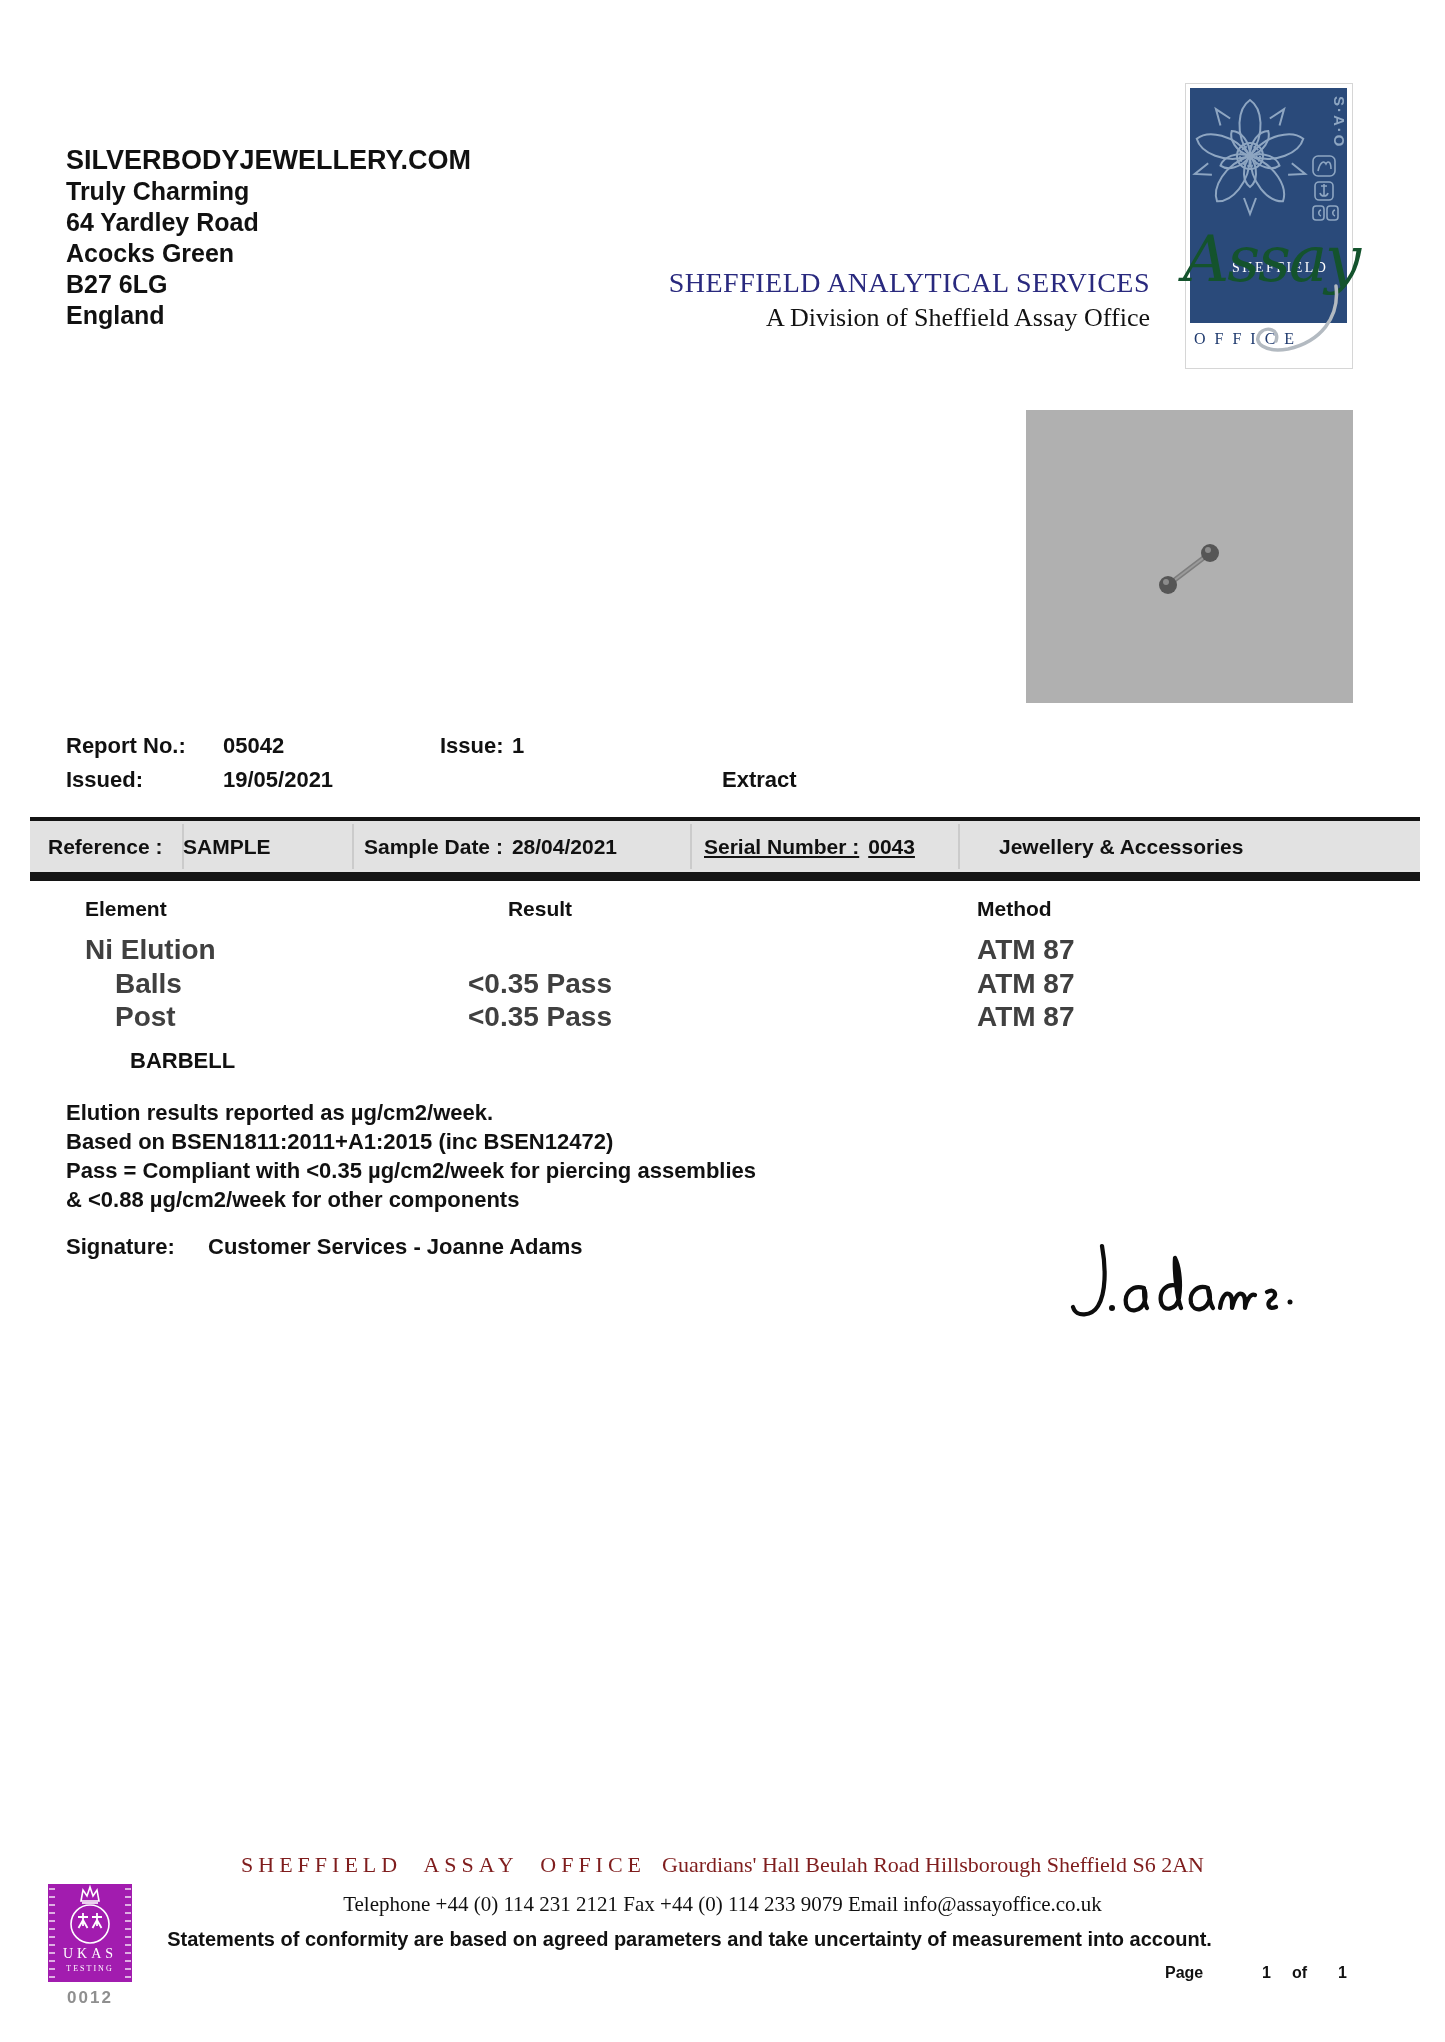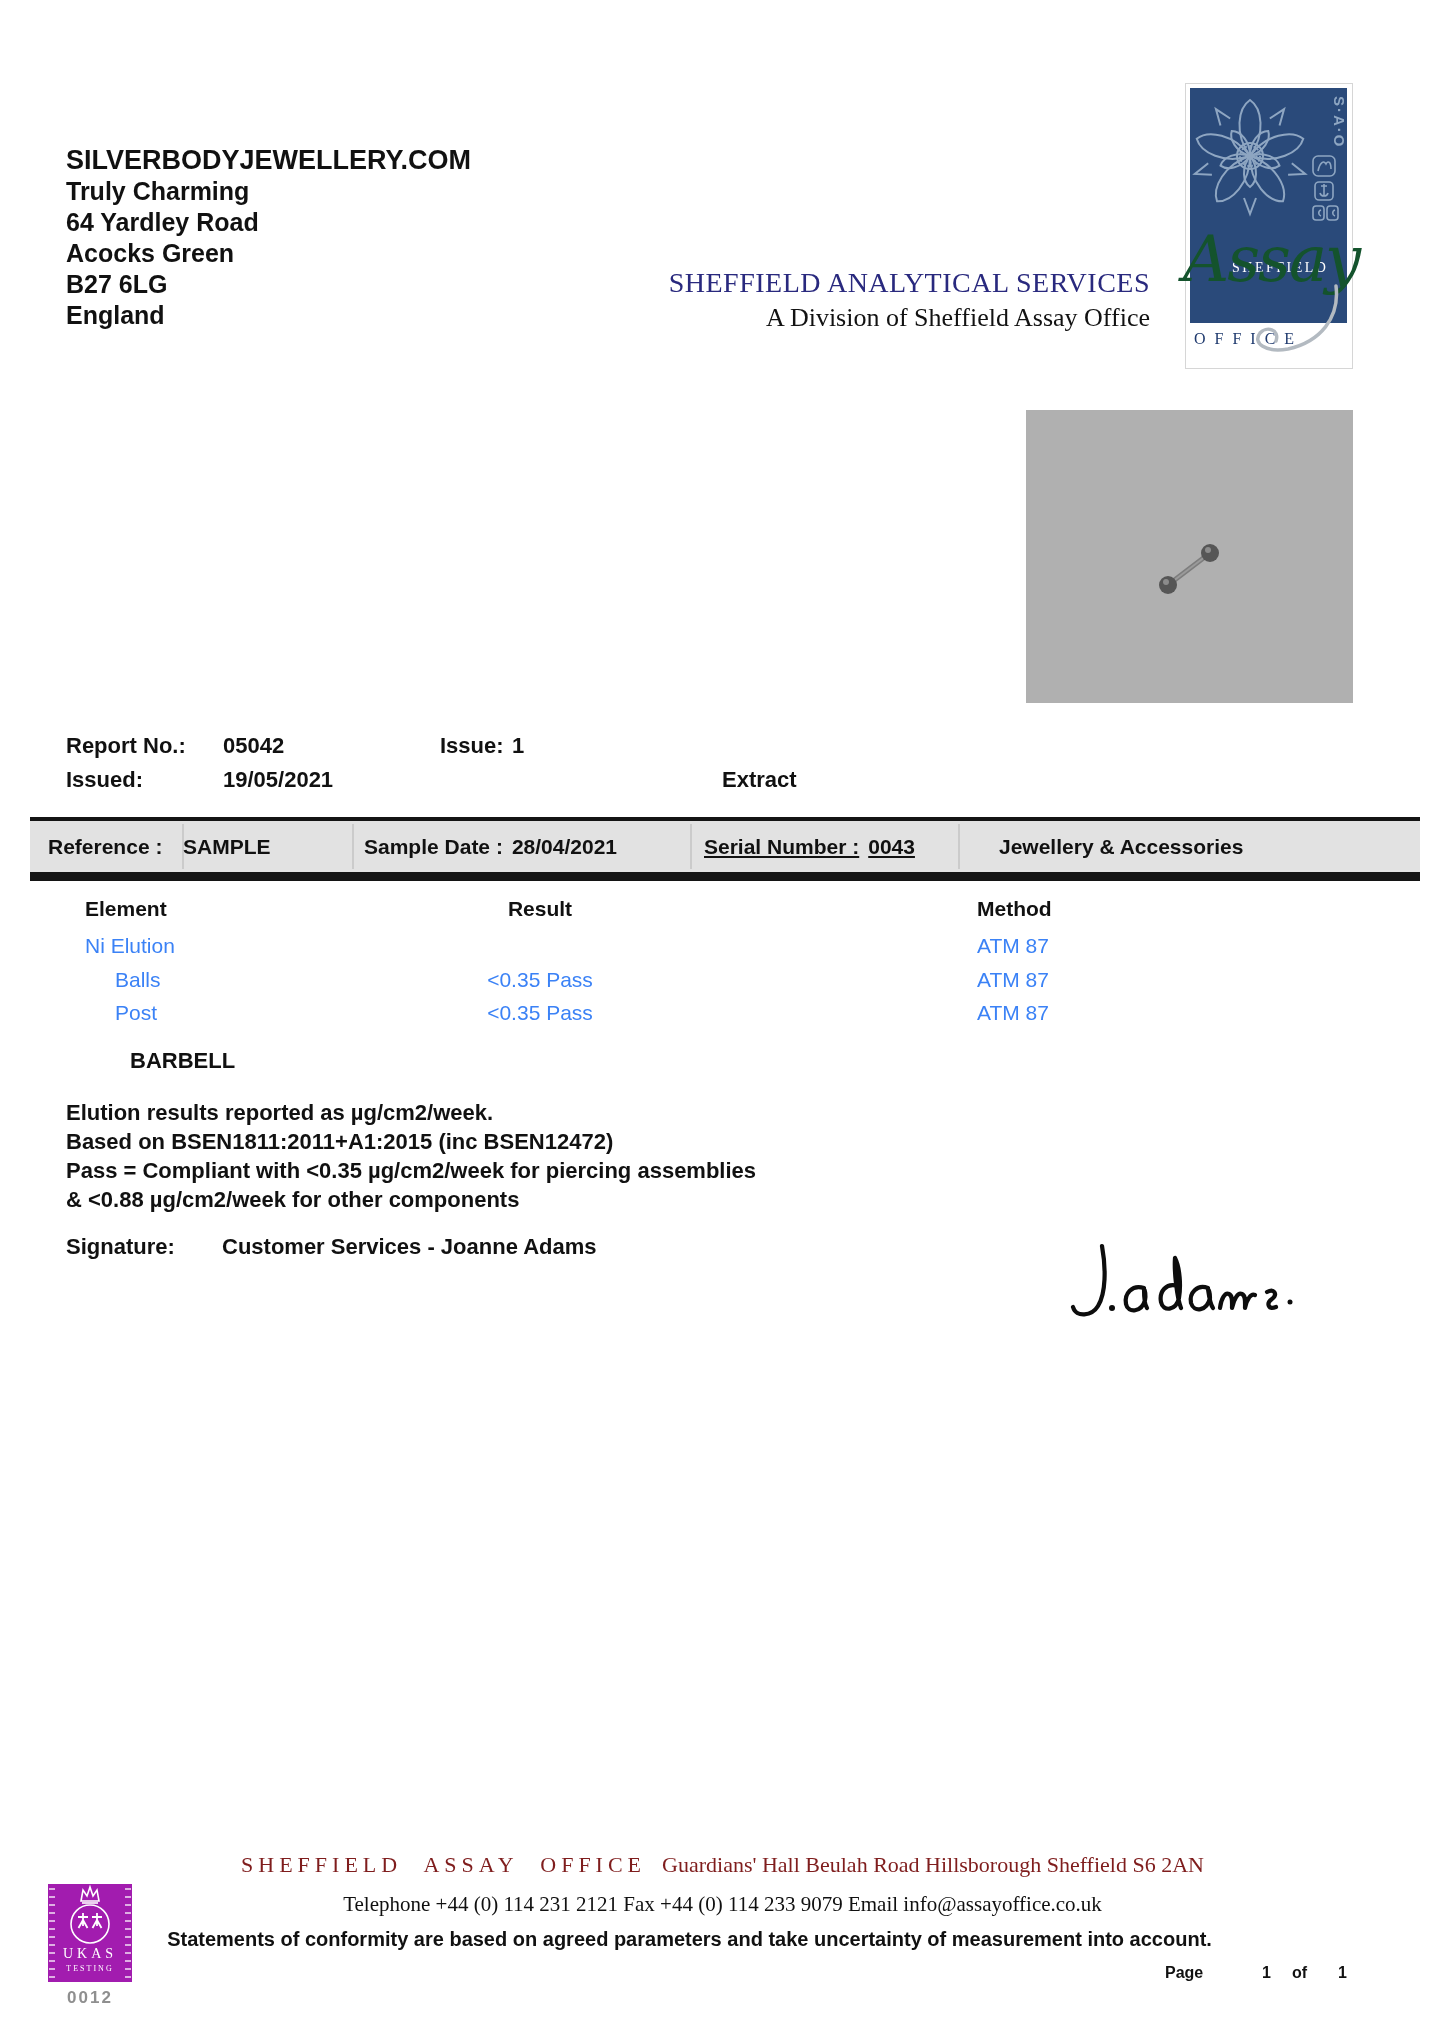--- a/index.html
+++ b/index.html
@@ -30,21 +30,21 @@
   .meta{font-size:22px;font-weight:bold;line-height:26px;}
   
   .rule-thin{left:30px;top:817px;width:1390px;height:4px;background:#141414;}
   .refbar{left:30px;top:821px;width:1390px;height:51px;background:#e2e2e2;}
   .rule-thick{left:30px;top:872px;width:1390px;height:9px;background:#141414;}
   .bar-txt{top:821px;height:51px;line-height:51px;font-size:21px;font-weight:bold;}
   .bar-sep{top:824px;width:2px;height:45px;background:#cbcbcb;}
   .lblgap{margin-right:9px;}
   
   .th{font-size:21px;font-weight:bold;}
-  .td{font-size:21px;font-weight:400;color:#3b82f6;}
+  .td{font-size:28px;font-weight:700;color:#404040;}
   .res-col{left:380px;width:320px;text-align:center;}
   
   .notes{left:66px;top:1098px;font-size:22px;font-weight:bold;line-height:29px;}
   .notes span{display:block;}
   
   .f1{left:0;top:1852px;width:1445px;text-align:center;font-family:"Liberation Serif",serif;font-size:22px;color:#7f1d1d;}
   .f1 .sp{letter-spacing:5px;word-spacing:12px;margin-right:16px;}
   .f2{left:0;top:1892px;width:1445px;text-align:center;font-family:"Liberation Serif",serif;font-size:21px;color:#101010;}
   .f3{left:0;top:1928px;width:1379px;text-align:center;font-size:20px;font-weight:bold;}
   .pg{top:1964px;font-size:16px;font-weight:bold;}
@@ -186,21 +186,21 @@
   <div class="abs b" style="left:84px;top:1048px;font-size:22px;margin-left:46px;">BARBELL</div>
 
   <div class="abs notes">
     <span>Elution results reported as µg/cm2/week.</span>
     <span>Based on BSEN1811:2011+A1:2015 (inc BSEN12472)</span>
     <span>Pass = Compliant with &lt;0.35 µg/cm2/week for piercing assemblies</span>
     <span>&amp; &lt;0.88 µg/cm2/week for other components</span>
   </div>
 
   <div class="abs b" style="left:66px;top:1234px;font-size:22px;">Signature:</div>
-  <div class="abs b" style="left:222px;top:1234px;font-size:22px;">Customer Services - Joanne Adams</div>
+  <div class="abs b" style="left:208px;top:1234px;font-size:22px;">Customer Services - Joanne Adams</div>
   <svg class="abs" style="left:1040px;top:1238px;" width="260" height="100" viewBox="0 0 260 100">
     <g stroke="#0d0d0d" stroke-width="4.2" fill="none" stroke-linecap="round" stroke-linejoin="round">
       <path d="M62,8 C66,30 66,55 58,68 C52,78 36,80 33,69"></path>
       <path d="M104,50 C92,46 84,56 86,66 C88,76 102,74 105,62 C106,57 105,52 104,51 C104,58 104,66 107,70"></path>
       <path d="M138,48 C126,44 119,54 121,64 C123,74 136,73 139,60 C141,48 140,30 135,20 C134,34 137,60 141,70"></path>
       <path d="M168,50 C157,46 149,55 151,65 C154,75 167,73 170,60 C170,56 169,52 168,51 C169,58 170,66 173,70"></path>
       <path d="M180,70 C181,61 185,54 189,56 C193,58 192,64 192,70 C194,61 198,54 202,56 C206,58 205,64 205,70 C207,61 211,55 215,57"></path>
       <path d="M227,54 C234,50 238,56 232,61 C226,65 228,72 236,69"></path>
     </g>
     <circle cx="72" cy="70" r="3" fill="#0d0d0d"></circle>

